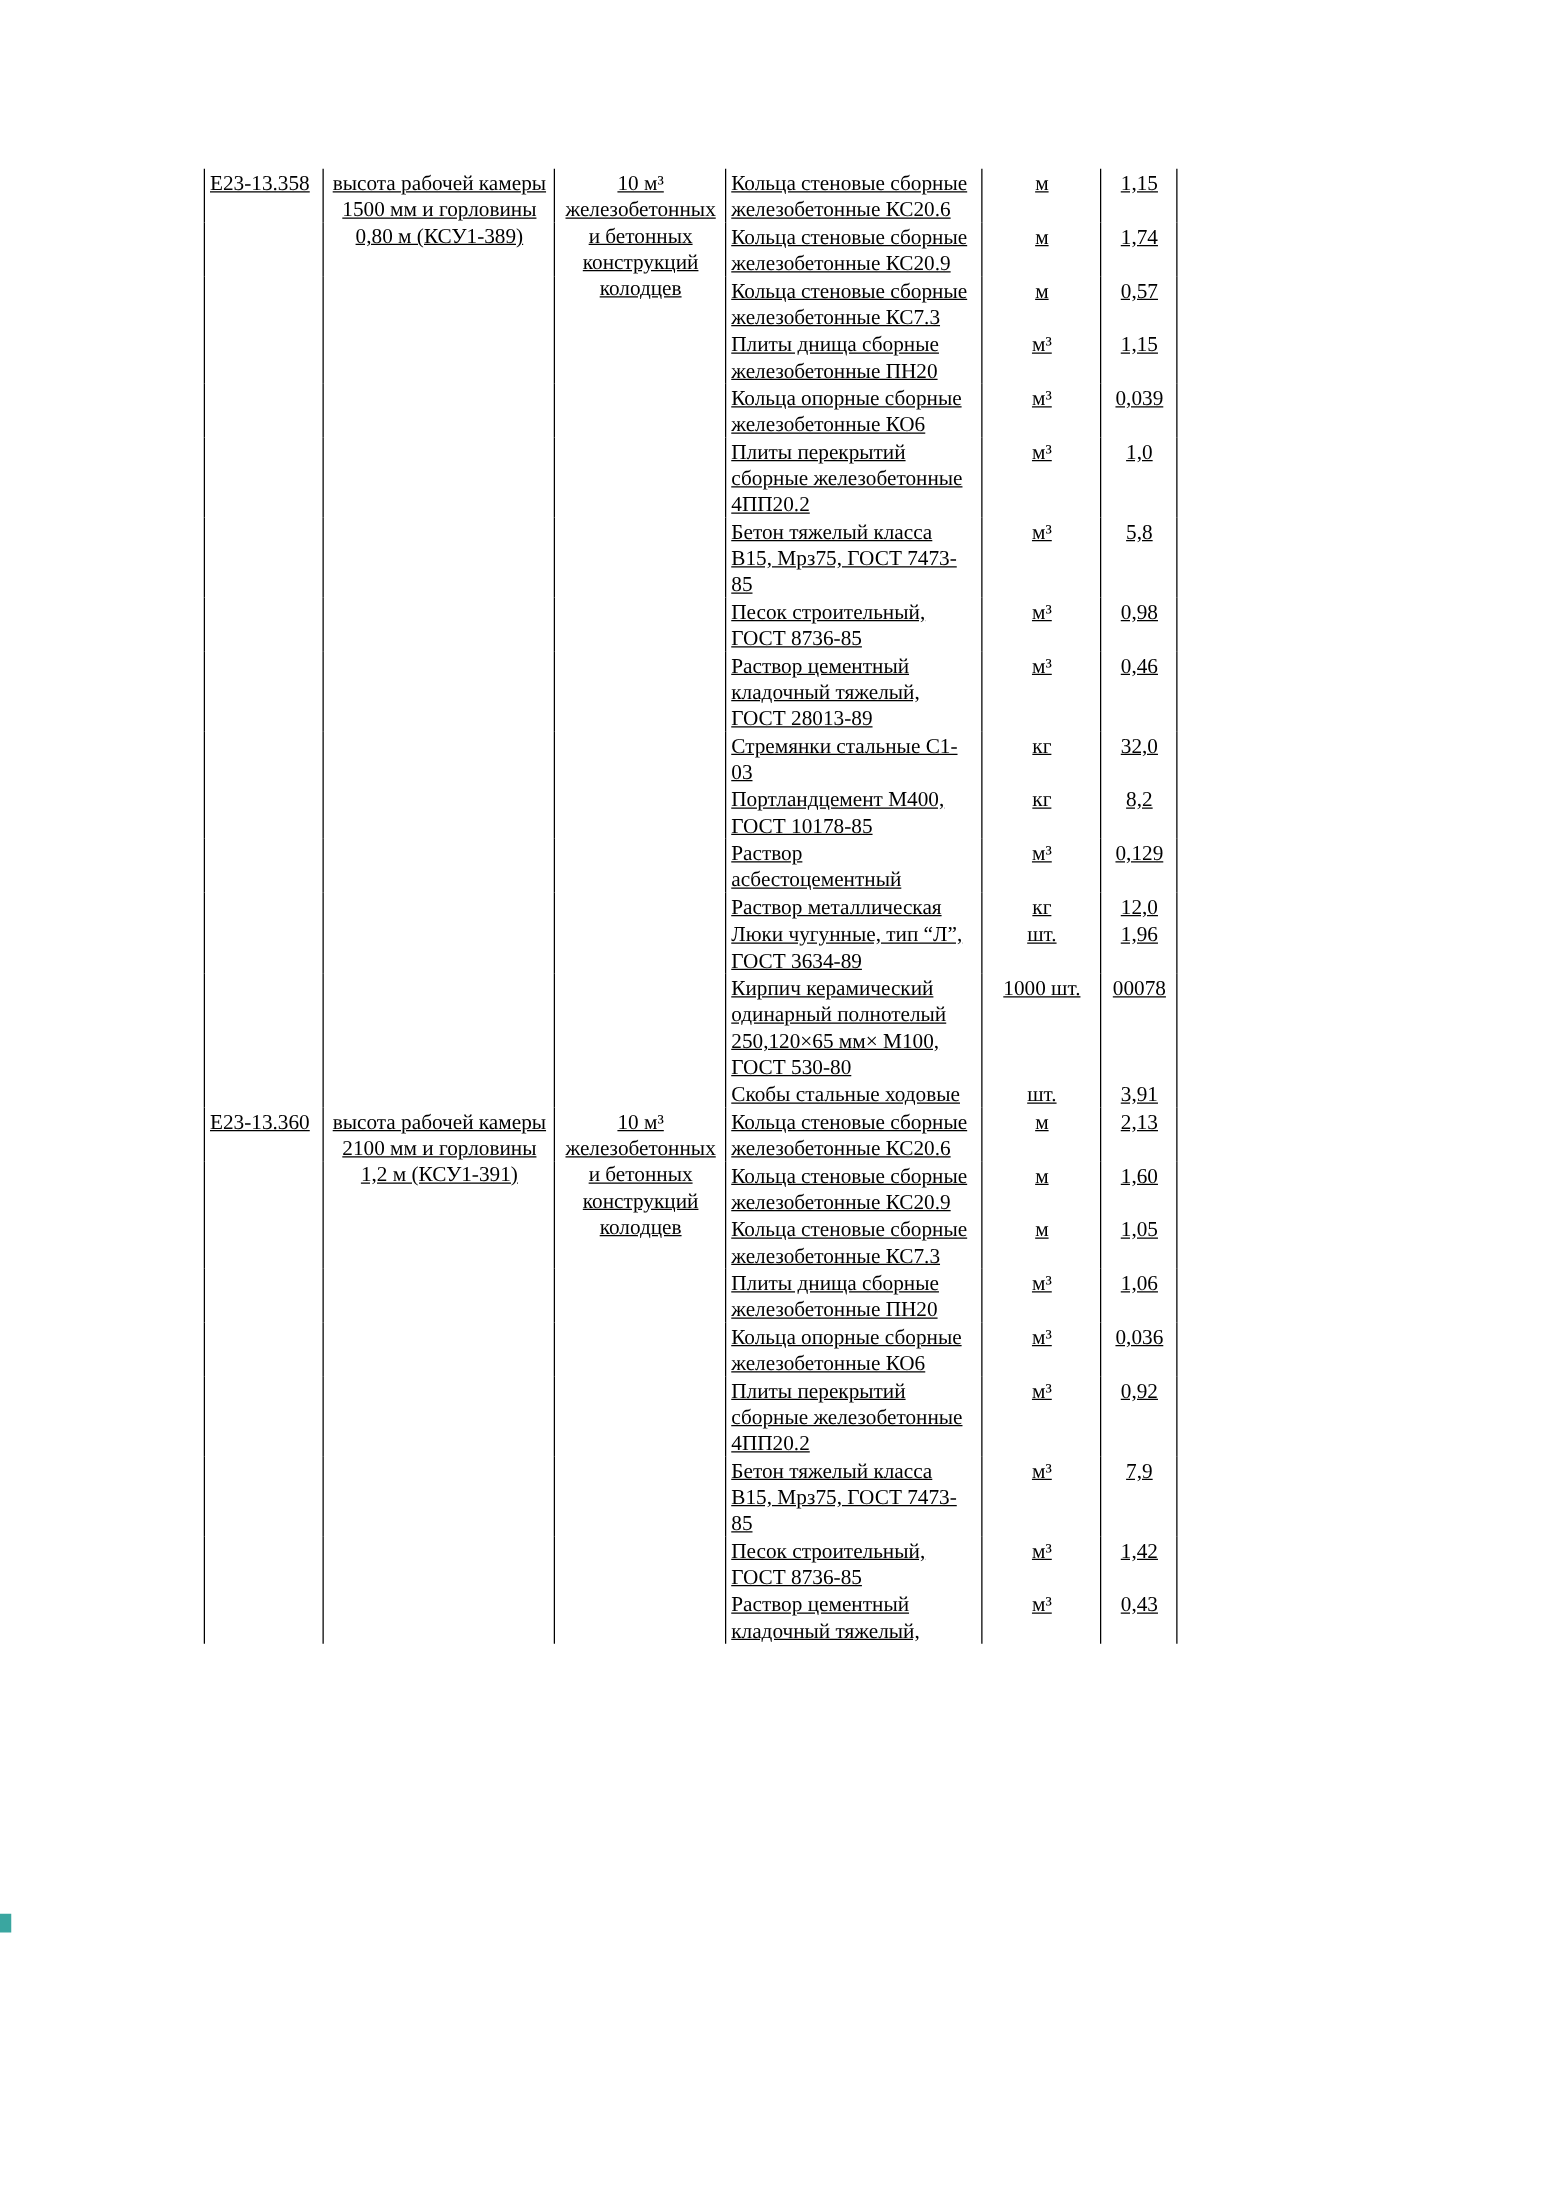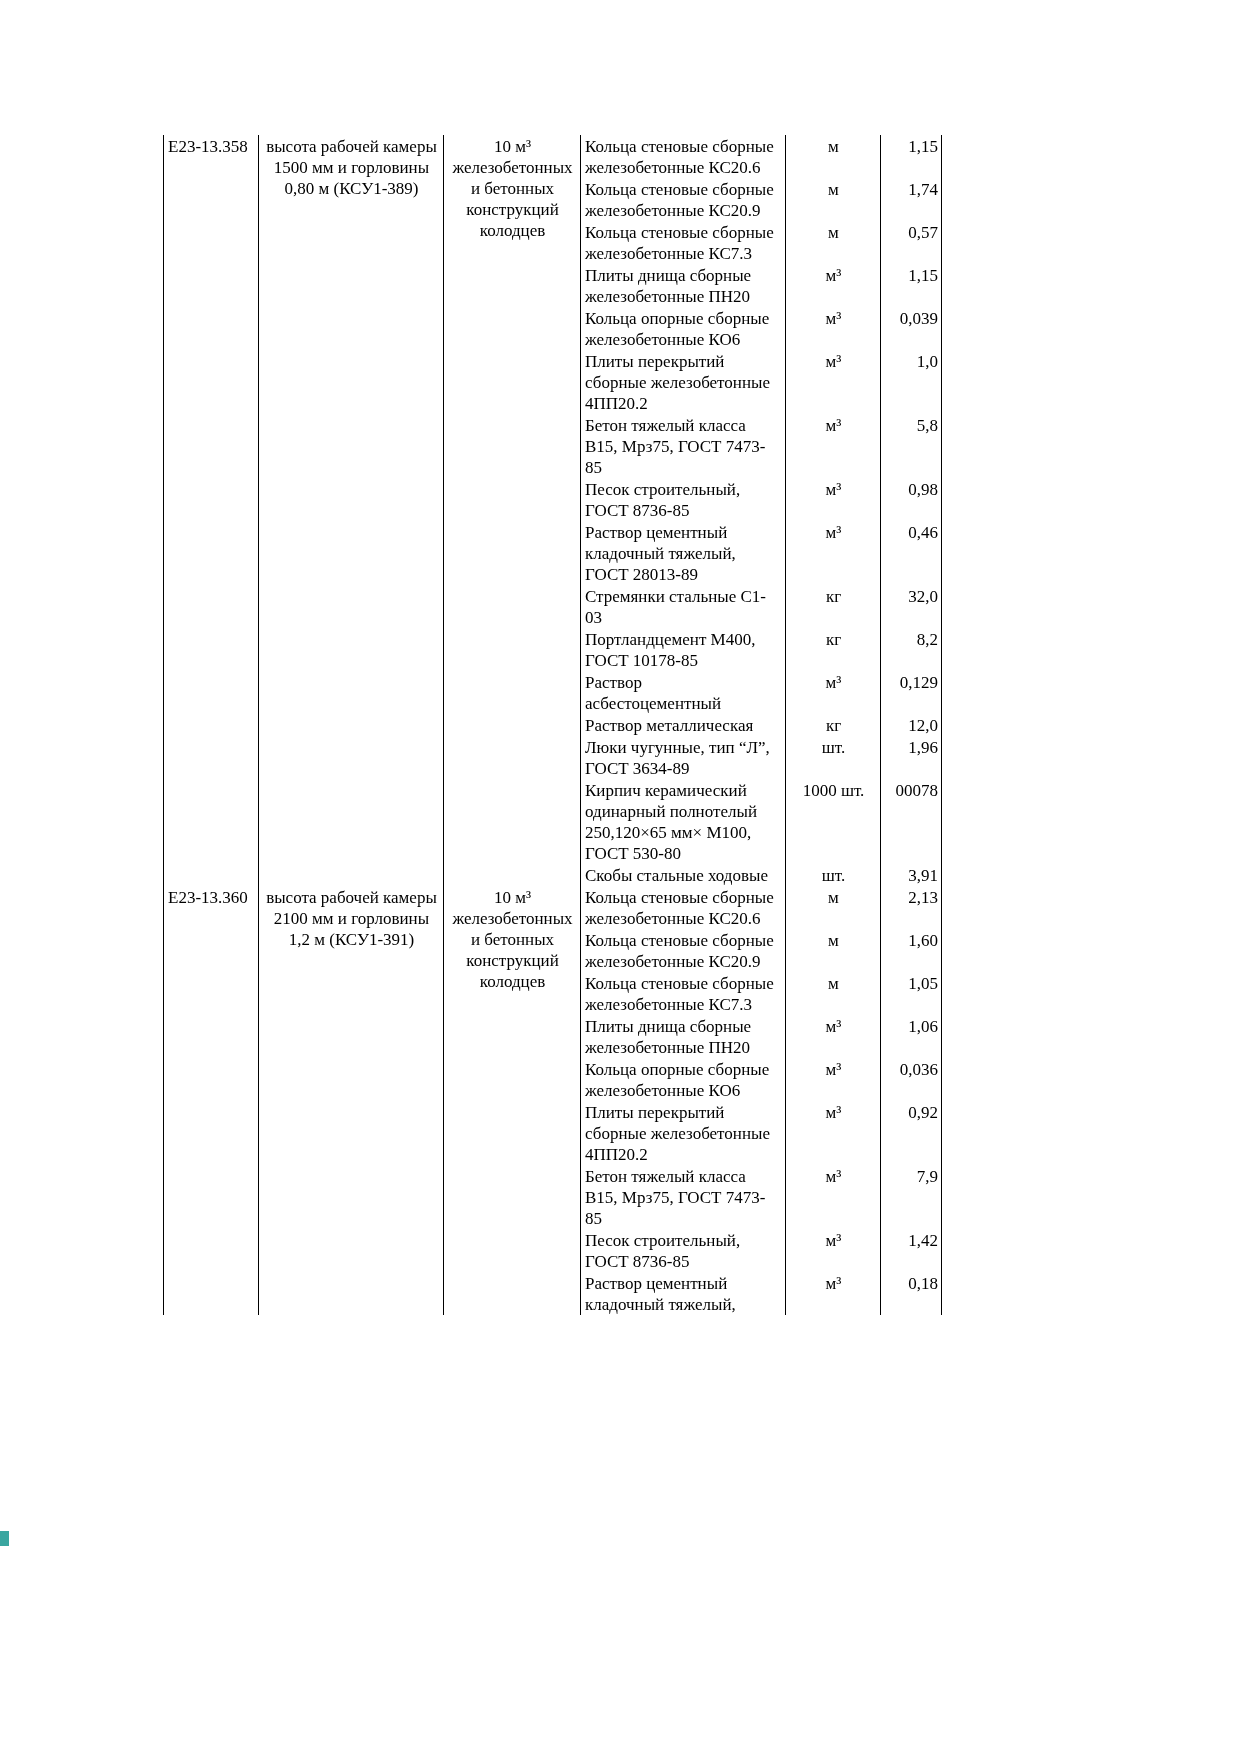--- a/index.html
+++ b/index.html
@@ -17,20 +17,21 @@
     color: #000000;
     overflow: hidden;
   }
   table.estimate {
     position: absolute;
     left: 163px;
     top: 135px;
     width: 778px;
     border-collapse: collapse;
     table-layout: fixed;
+    text-decoration: underline;
   }
   table.estimate td {
     border-left: 1px solid #000000;
     border-right: 1px solid #000000;
     vertical-align: top;
     padding: 1px 3px 0 4px;
     line-height: 21px;
     word-wrap: break-word;
   }
   td.code-cell {
@@ -48,21 +49,21 @@
     margin-top: 14px;
   }
   td.material-cell {
     text-align: left;
     margin-top: 28px;
   }
   td.unit-cell {
     text-align: center;
   }
   td.value-cell {
-    text-align: right;
+    text-align: center;
   }
   .page-artifact {
     position: absolute;
     left: 0;
     top: 1531px;
     width: 9px;
     height: 15px;
     background: #3aa6a0;
   }
 </style>
@@ -202,18 +203,18 @@
           <td class="value-cell">7,9</td>
         </tr>
         <tr>
           <td class="material-cell">Песок строительный, ГОСТ 8736-85</td>
           <td class="unit-cell">м³</td>
           <td class="value-cell">1,42</td>
         </tr>
         <tr>
           <td class="material-cell">Раствор цементный кладочный тяжелый,</td>
           <td class="unit-cell">м³</td>
-          <td class="value-cell">0,18</td>
+          <td class="value-cell">0,43</td>
         </tr>
       </tbody>
   </table>
   <div class="page-artifact"></div>
 </div>
 
 </body></html>

